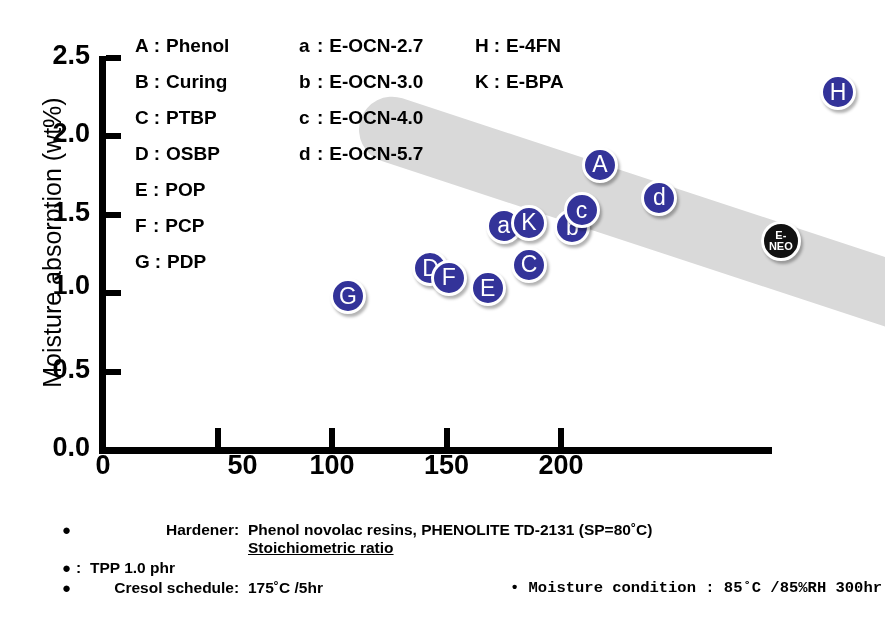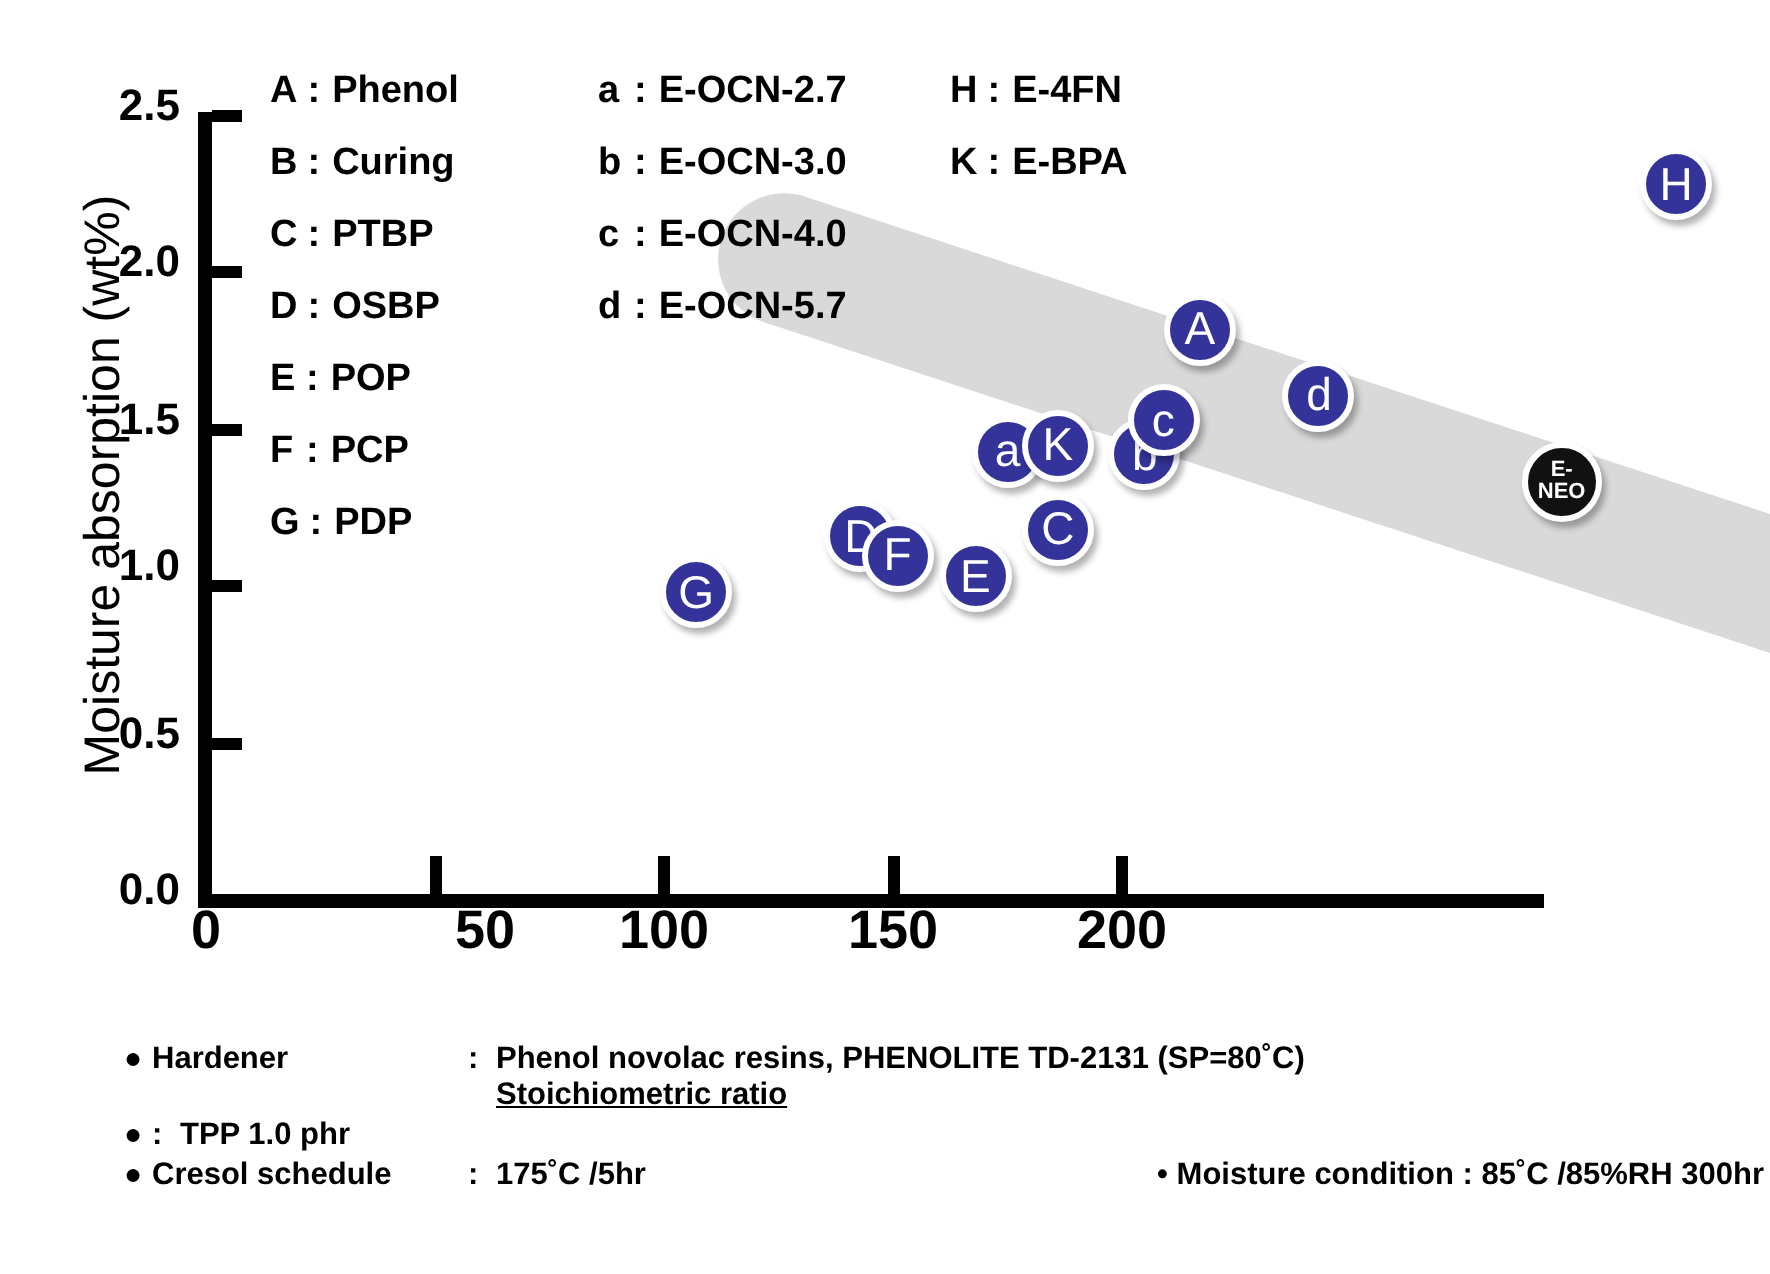--- a/index.html
+++ b/index.html
@@ -35,21 +35,21 @@
   }
 
   
   .axis-line{position:absolute;background:#000;}
   #yaxis{left:99px;top:56px;width:7px;height:398px;}
   #xaxis{left:99px;top:447px;width:673px;height:7px;}
   .ytick{position:absolute;left:106px;width:15px;height:6px;background:#000;}
   .xtick{position:absolute;top:428px;width:6px;height:19px;background:#000;}
   .ytick-label{
     position:absolute;right:0;width:64px;text-align:right;
-    font-size:22px;font-weight:bold;color:#000;
+    font-size:27px;font-weight:bold;color:#000;
   }
   .xtick-label{
     position:absolute;top:450px;width:80px;text-align:center;
     font-size:27px;font-weight:bold;color:#000;
   }
 
   
   #band{
     position:absolute;
     left:268px; top:32px;
@@ -97,25 +97,25 @@
     font-size:19px;font-weight:bold;color:#000;
     white-space:nowrap;
   }
   .legend-key{display:inline-block;min-width:13px;}
   .legend-sep{margin:0 6px 0 5px;}
 
   
   #footnotes{position:absolute;left:62px;top:521px;width:820px;}
   .fn-row{display:flex;align-items:flex-start;font-size:15.5px;font-weight:bold;color:#000;line-height:18px;}
   .fn-bullet{width:14px;flex:0 0 14px;font-size:15px;line-height:18px;}
-  .fn-label{width:158px;flex:0 0 158px;}
+  .fn-label{width:158px;flex:0 0 158px;text-align:right;}
   .fn-colon{width:14px;flex:0 0 14px;}
   .fn-val{flex:1 1 auto;}
   .fn-cont{margin-left:186px;text-decoration:underline;}
-  .fn-inline{margin-left:84px;white-space:nowrap;}
+  .fn-inline{margin-left:84px;white-space:nowrap;font-family:Liberation Mono, monospace;}
   .fn-row.tight{margin-top:2px;}
 </style>
 </head>
 <body>
 
 <div id="stage">
 
   <div id="band-clip">
     <div id="band"></div>
   </div>

